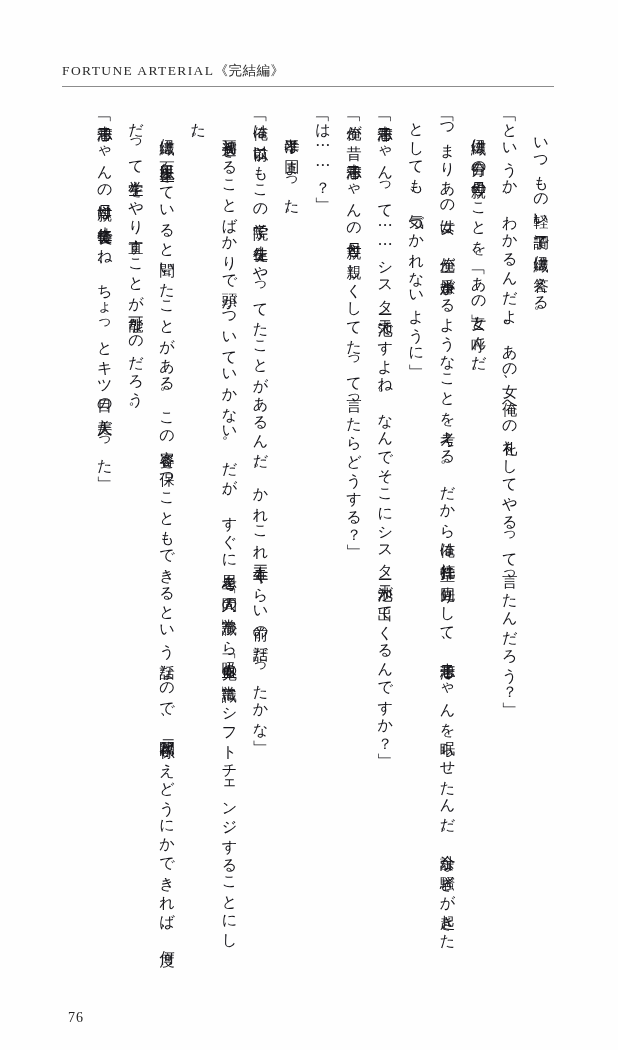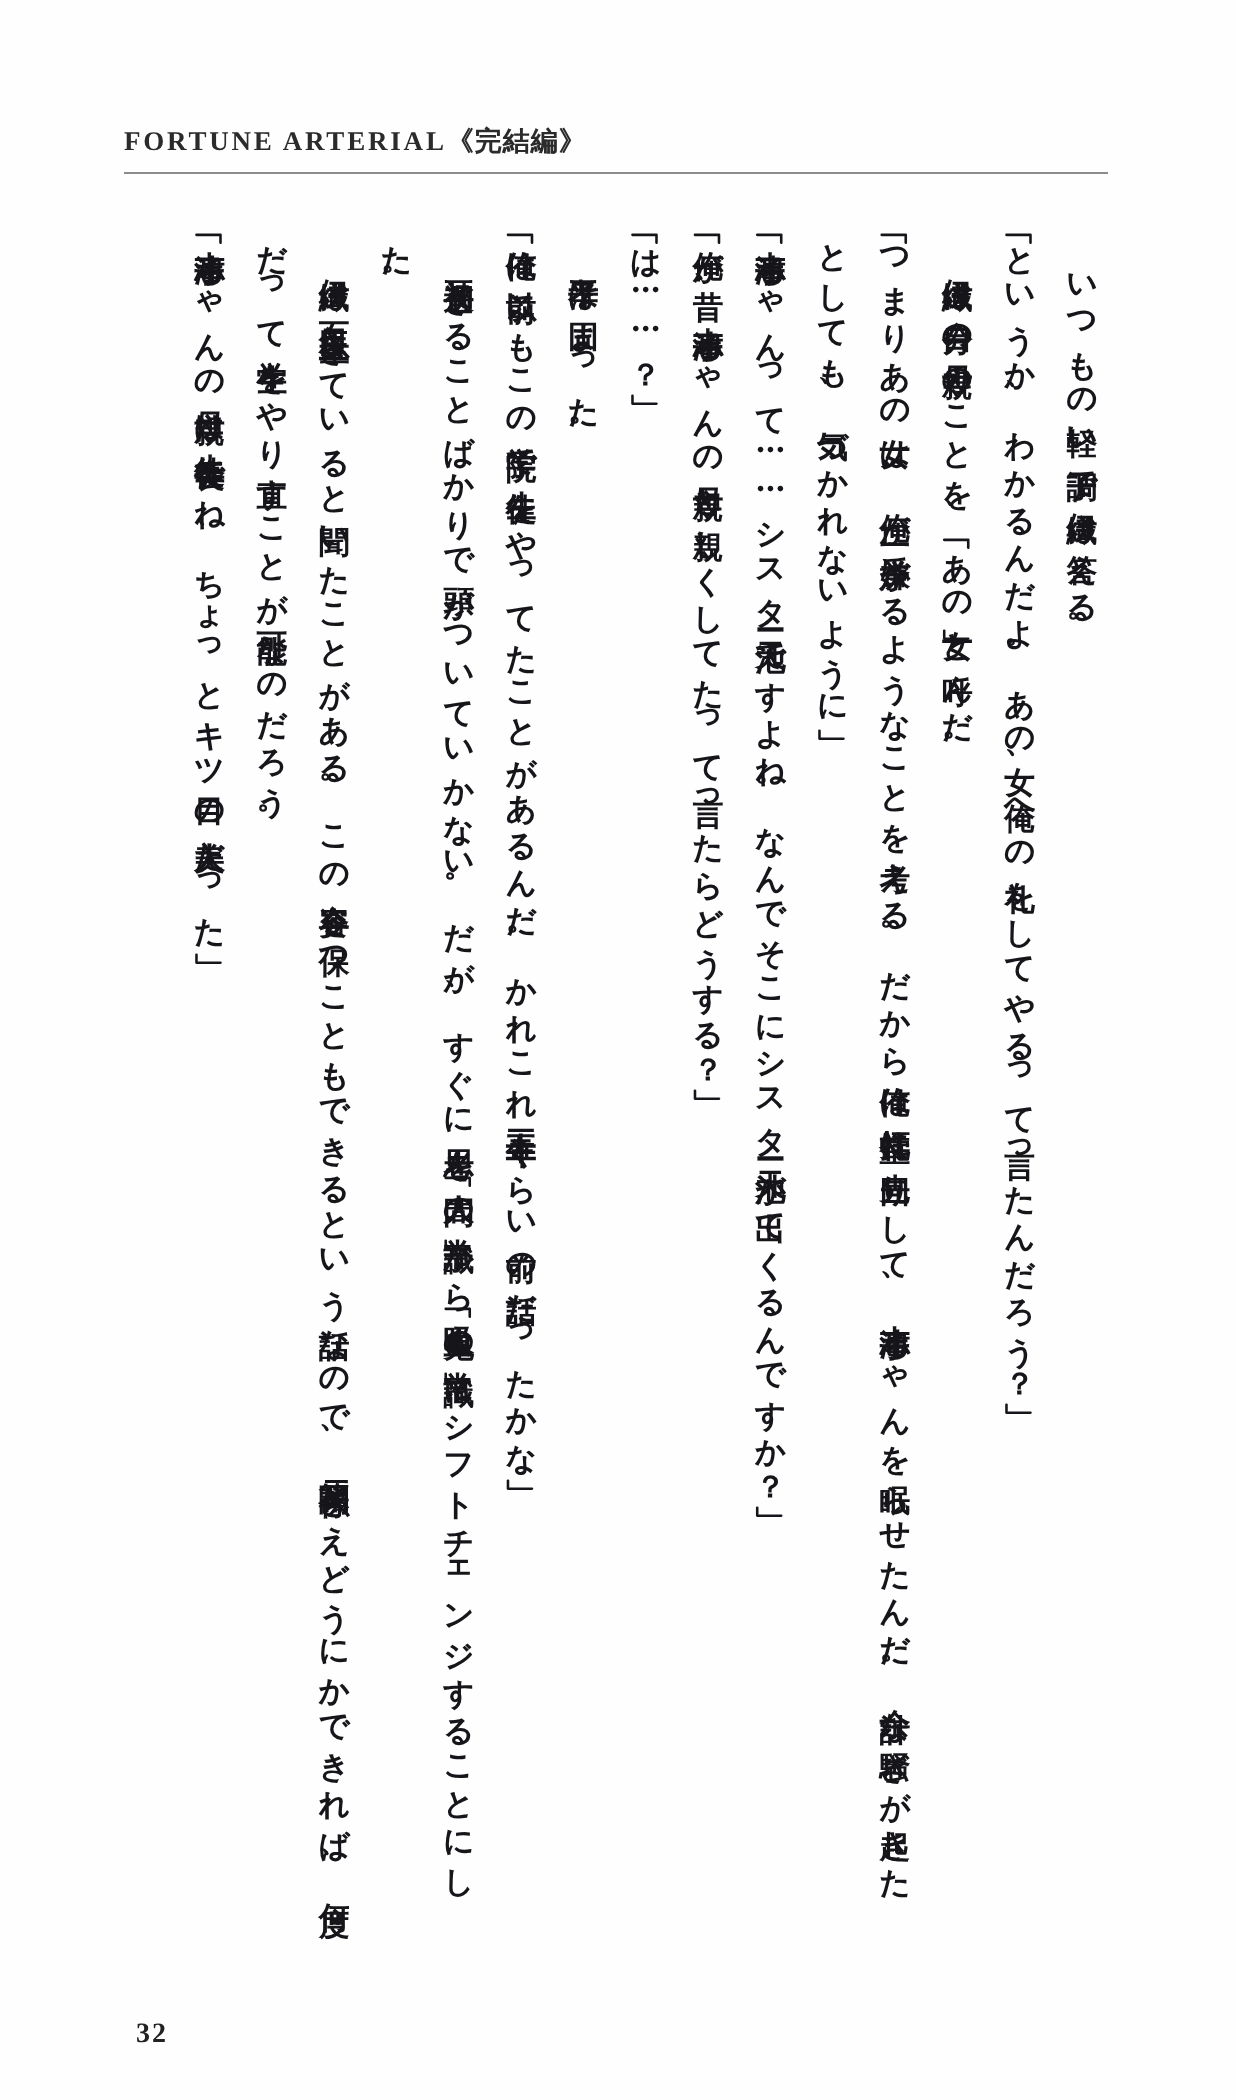--- a/index.html
+++ b/index.html
@@ -13,21 +13,20 @@
     font-family: "Liberation Serif", "DejaVu Serif", serif;
     color: #1a1a1a;
     overflow: hidden;
   }
   .page {
     position: relative;
     width: 618px;
     height: 1050px;
     box-sizing: border-box;
     background: #fefefe;
-    font-weight: bold;
   }
   
   .header {
     position: absolute;
     top: 62px;
     left: 62px;
     font-size: 13.5px;
     letter-spacing: 0.9px;
     color: #2b2b2b;
     font-family: "Liberation Serif", "DejaVu Serif", serif;
@@ -101,15 +100,15 @@
     <p>「志津子ちゃんって……シスター天池ですよね。なんでそこにシスター天池が出てくるんですか？」</p>
     <p>「俺が昔、志津子ちゃんの母親と親しくしてたって言ったらどうする？」</p>
     <p>「は……？」</p>
     <p class="indent">孝平は固まった。</p>
     <p>「俺は以前にもこの学院で生徒をやってたことがあるんだ。かれこれ三十五年くらい前の話だったかな」</p>
     <p class="indent">初耳過ぎることばかりで頭がついていかない。だが、すぐに思考を「人間の常識」から「吸血鬼の常識」にシフトチェンジすることにした。</p>
     <p class="indent">伊織は百年以上生きていると聞いたことがある。この容姿を保つこともできるという話なので、戸籍関係さえどうにかできれば、何度だって学生をやり直すことが可能なのだろう。</p>
     <p>「志津子ちゃんの母親は生徒会長でね、ちょっとキツ目の美人だった」</p>
   </div>
 
-  <div class="page-number">32</div>
+  <div class="page-number">76</div>
 
 </div>
 
 </body></html>

